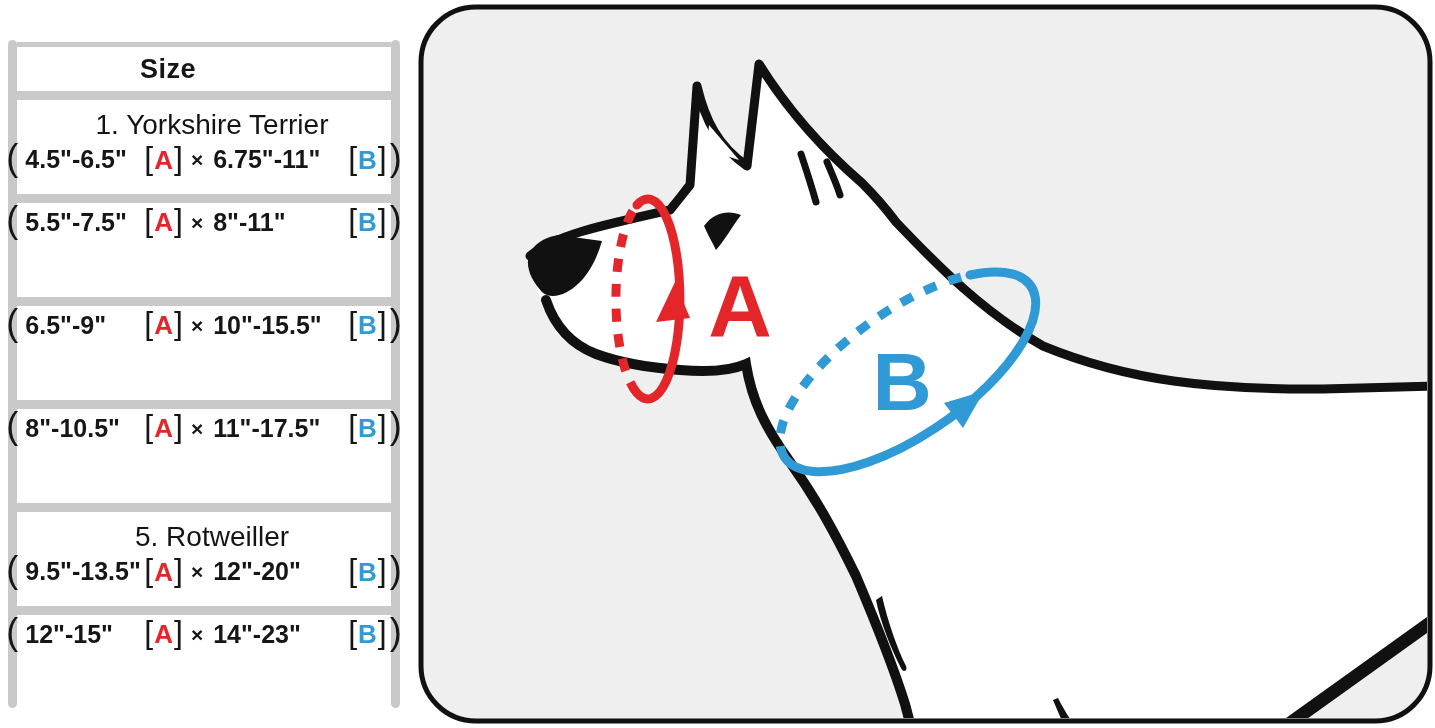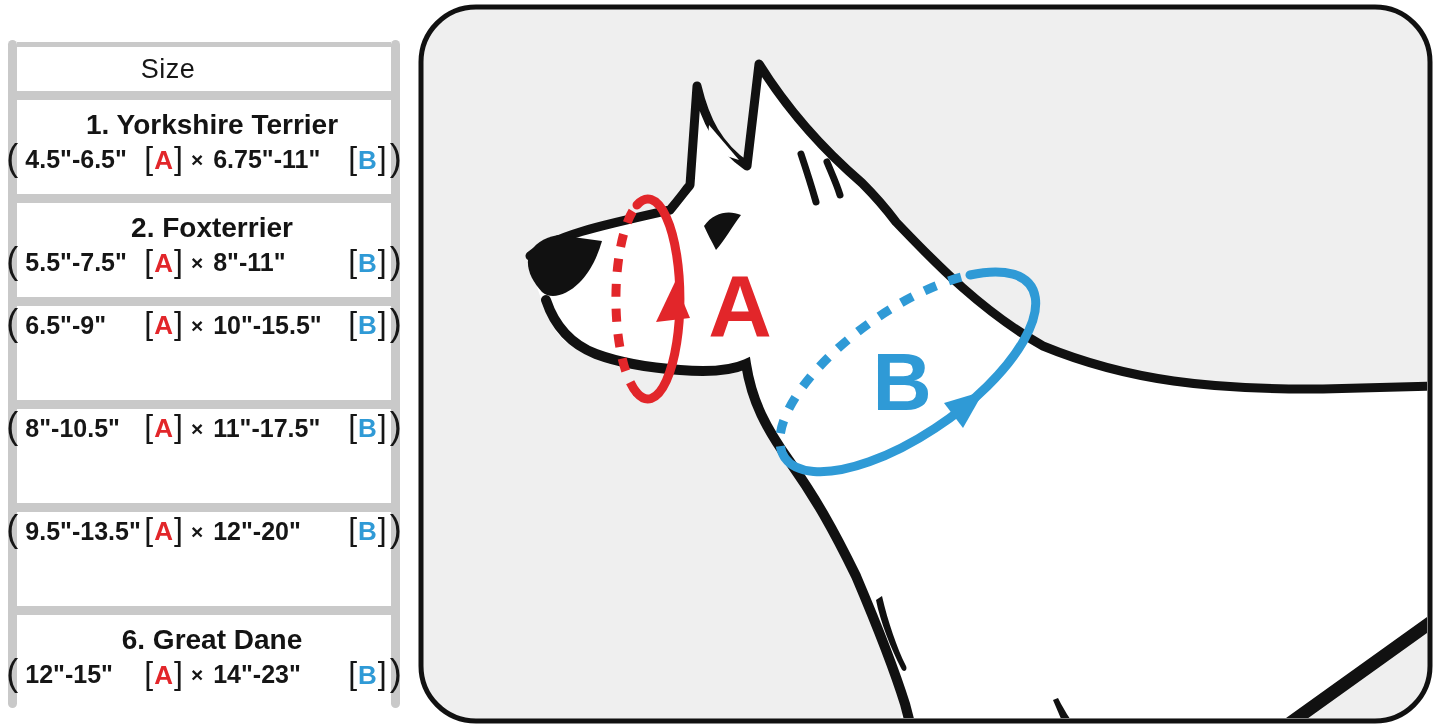--- a/index.html
+++ b/index.html
@@ -11,25 +11,25 @@
   }
   
   .size-table{position:absolute;left:8px;top:40px;width:392px;height:670px;}
   .rail{position:absolute;top:0;width:9px;height:668px;background:#c9c9c9;border-radius:5px;}
   .rail-left{left:0;}
   .rail-right{right:0;}
   .tbl-content{position:absolute;left:9px;right:9px;top:2px;}
   .tbl-header{
     height:44px;background:#ffffff;border-top:5px solid #c9c9c9;
     display:flex;align-items:center;justify-content:center;
-    font-weight:normal;font-size:27px;letter-spacing:.5px;padding-right:72px;
+    font-weight:bold;font-size:27px;letter-spacing:.5px;padding-right:72px;
   }
   .tbl-row{border-top:9px solid #c9c9c9;background:#ffffff;height:94px;}
   .row-title{
-    text-align:center;font-weight:bold;font-size:28px;line-height:1.1;
+    text-align:center;font-weight:normal;font-size:28px;line-height:1.1;
     margin-top:10px;color:#141414;margin-left:16px;
   }
   .row-measure{
     display:flex;align-items:center;justify-content:center;
     font-weight:bold;font-size:25px;color:#161616;margin-top:1px;line-height:1;
   }
   .paren{font-size:36px;font-weight:400;position:relative;top:-2px;margin:0 2px;}
   .bk{font-size:32px;font-weight:400;position:relative;top:-2px;margin:0 1px;}
   .lbl-a{color:#e2262a;font-size:26px;font-weight:bold;}
   .lbl-b{color:#2f9ad6;font-size:26px;font-weight:bold;}
@@ -64,21 +64,20 @@
         <span class="times">×</span>
         <span class="range range-b">6.75"-11"</span>
         <span class="bk">[</span>
         <span class="lbl-b">B</span>
         <span class="bk">]</span>
         <span class="paren">)</span>
       </div>
     </div>
 
     <div class="tbl-row">
-      <div class="row-title">2. Foxterrier</div>
       <div class="row-measure">
         <span class="paren">(</span>
         <span class="range range-a">5.5"-7.5"</span>
         <span class="bk">[</span>
         <span class="lbl-a">A</span>
         <span class="bk">]</span>
         <span class="times">×</span>
         <span class="range range-b">8"-11"</span>
         <span class="bk">[</span>
         <span class="lbl-b">B</span>
@@ -113,37 +112,37 @@
         <span class="times">×</span>
         <span class="range range-b">11"-17.5"</span>
         <span class="bk">[</span>
         <span class="lbl-b">B</span>
         <span class="bk">]</span>
         <span class="paren">)</span>
       </div>
     </div>
 
     <div class="tbl-row">
+      <div class="row-title">5. Rotweiller</div>
       <div class="row-measure">
         <span class="paren">(</span>
         <span class="range range-a">9.5"-13.5"</span>
         <span class="bk">[</span>
         <span class="lbl-a">A</span>
         <span class="bk">]</span>
         <span class="times">×</span>
         <span class="range range-b">12"-20"</span>
         <span class="bk">[</span>
         <span class="lbl-b">B</span>
         <span class="bk">]</span>
         <span class="paren">)</span>
       </div>
     </div>
 
     <div class="tbl-row">
-      <div class="row-title">6. Great Dane</div>
       <div class="row-measure">
         <span class="paren">(</span>
         <span class="range range-a">12"-15"</span>
         <span class="bk">[</span>
         <span class="lbl-a">A</span>
         <span class="bk">]</span>
         <span class="times">×</span>
         <span class="range range-b">14"-23"</span>
         <span class="bk">[</span>
         <span class="lbl-b">B</span>

